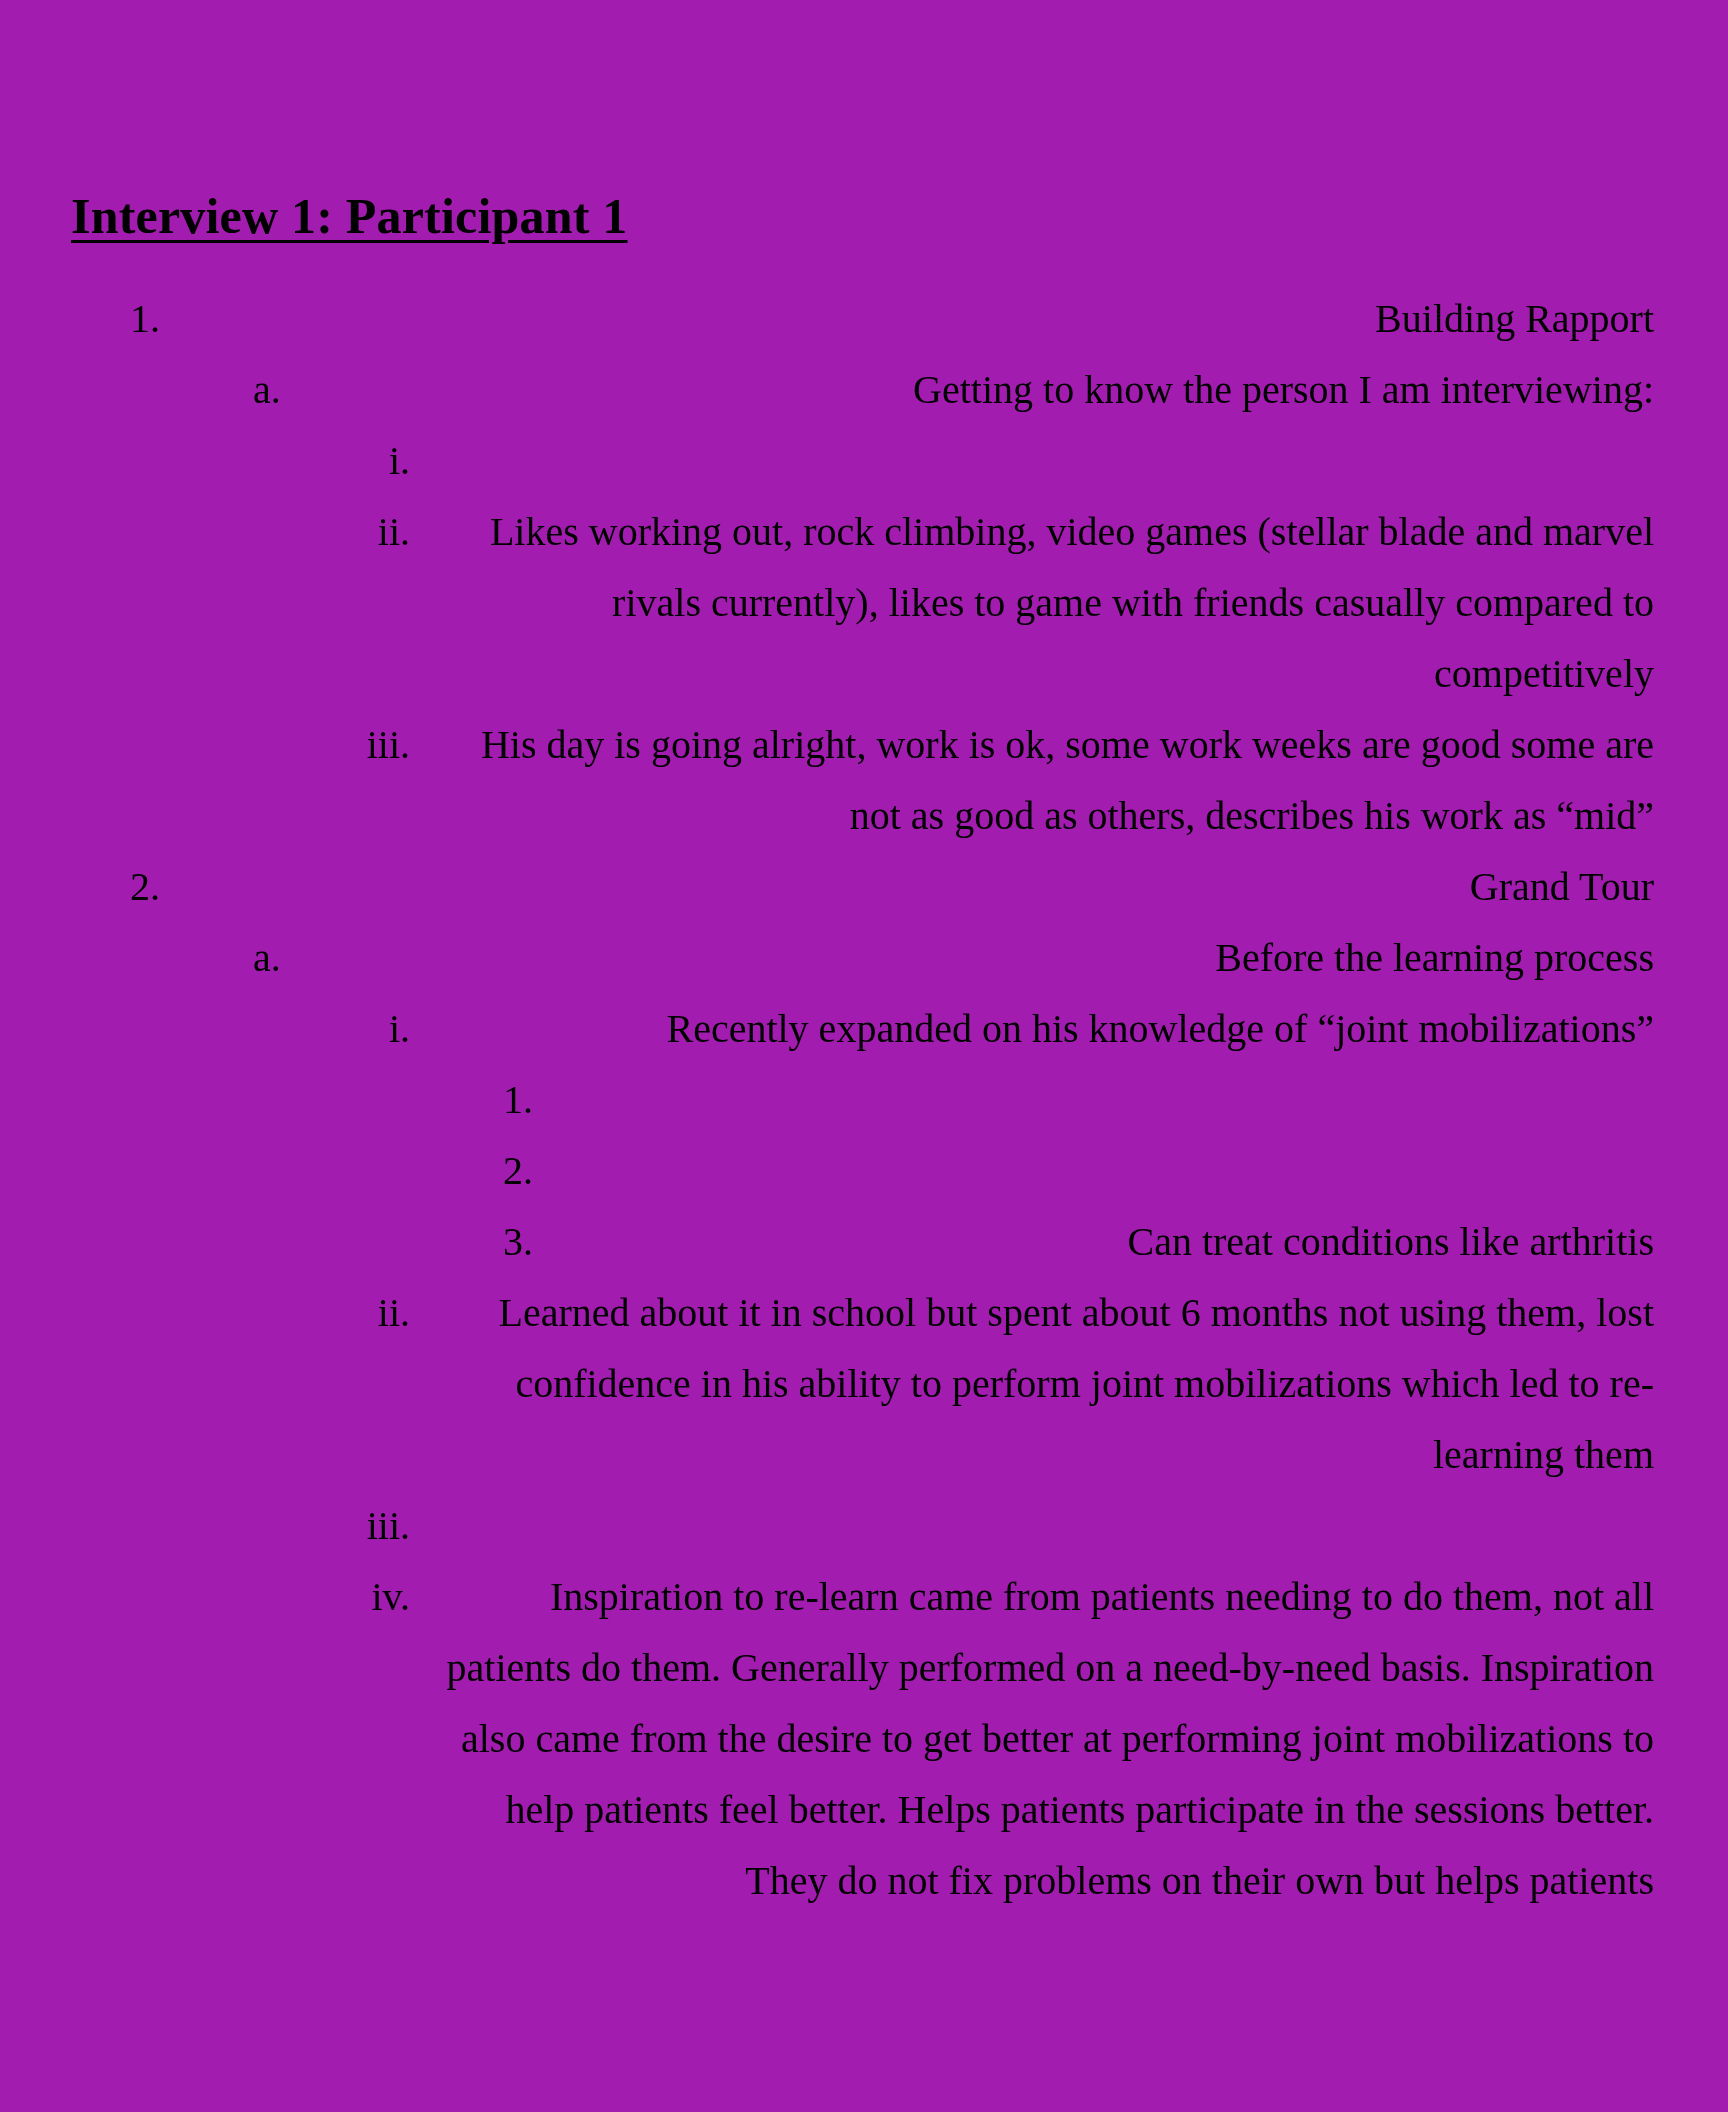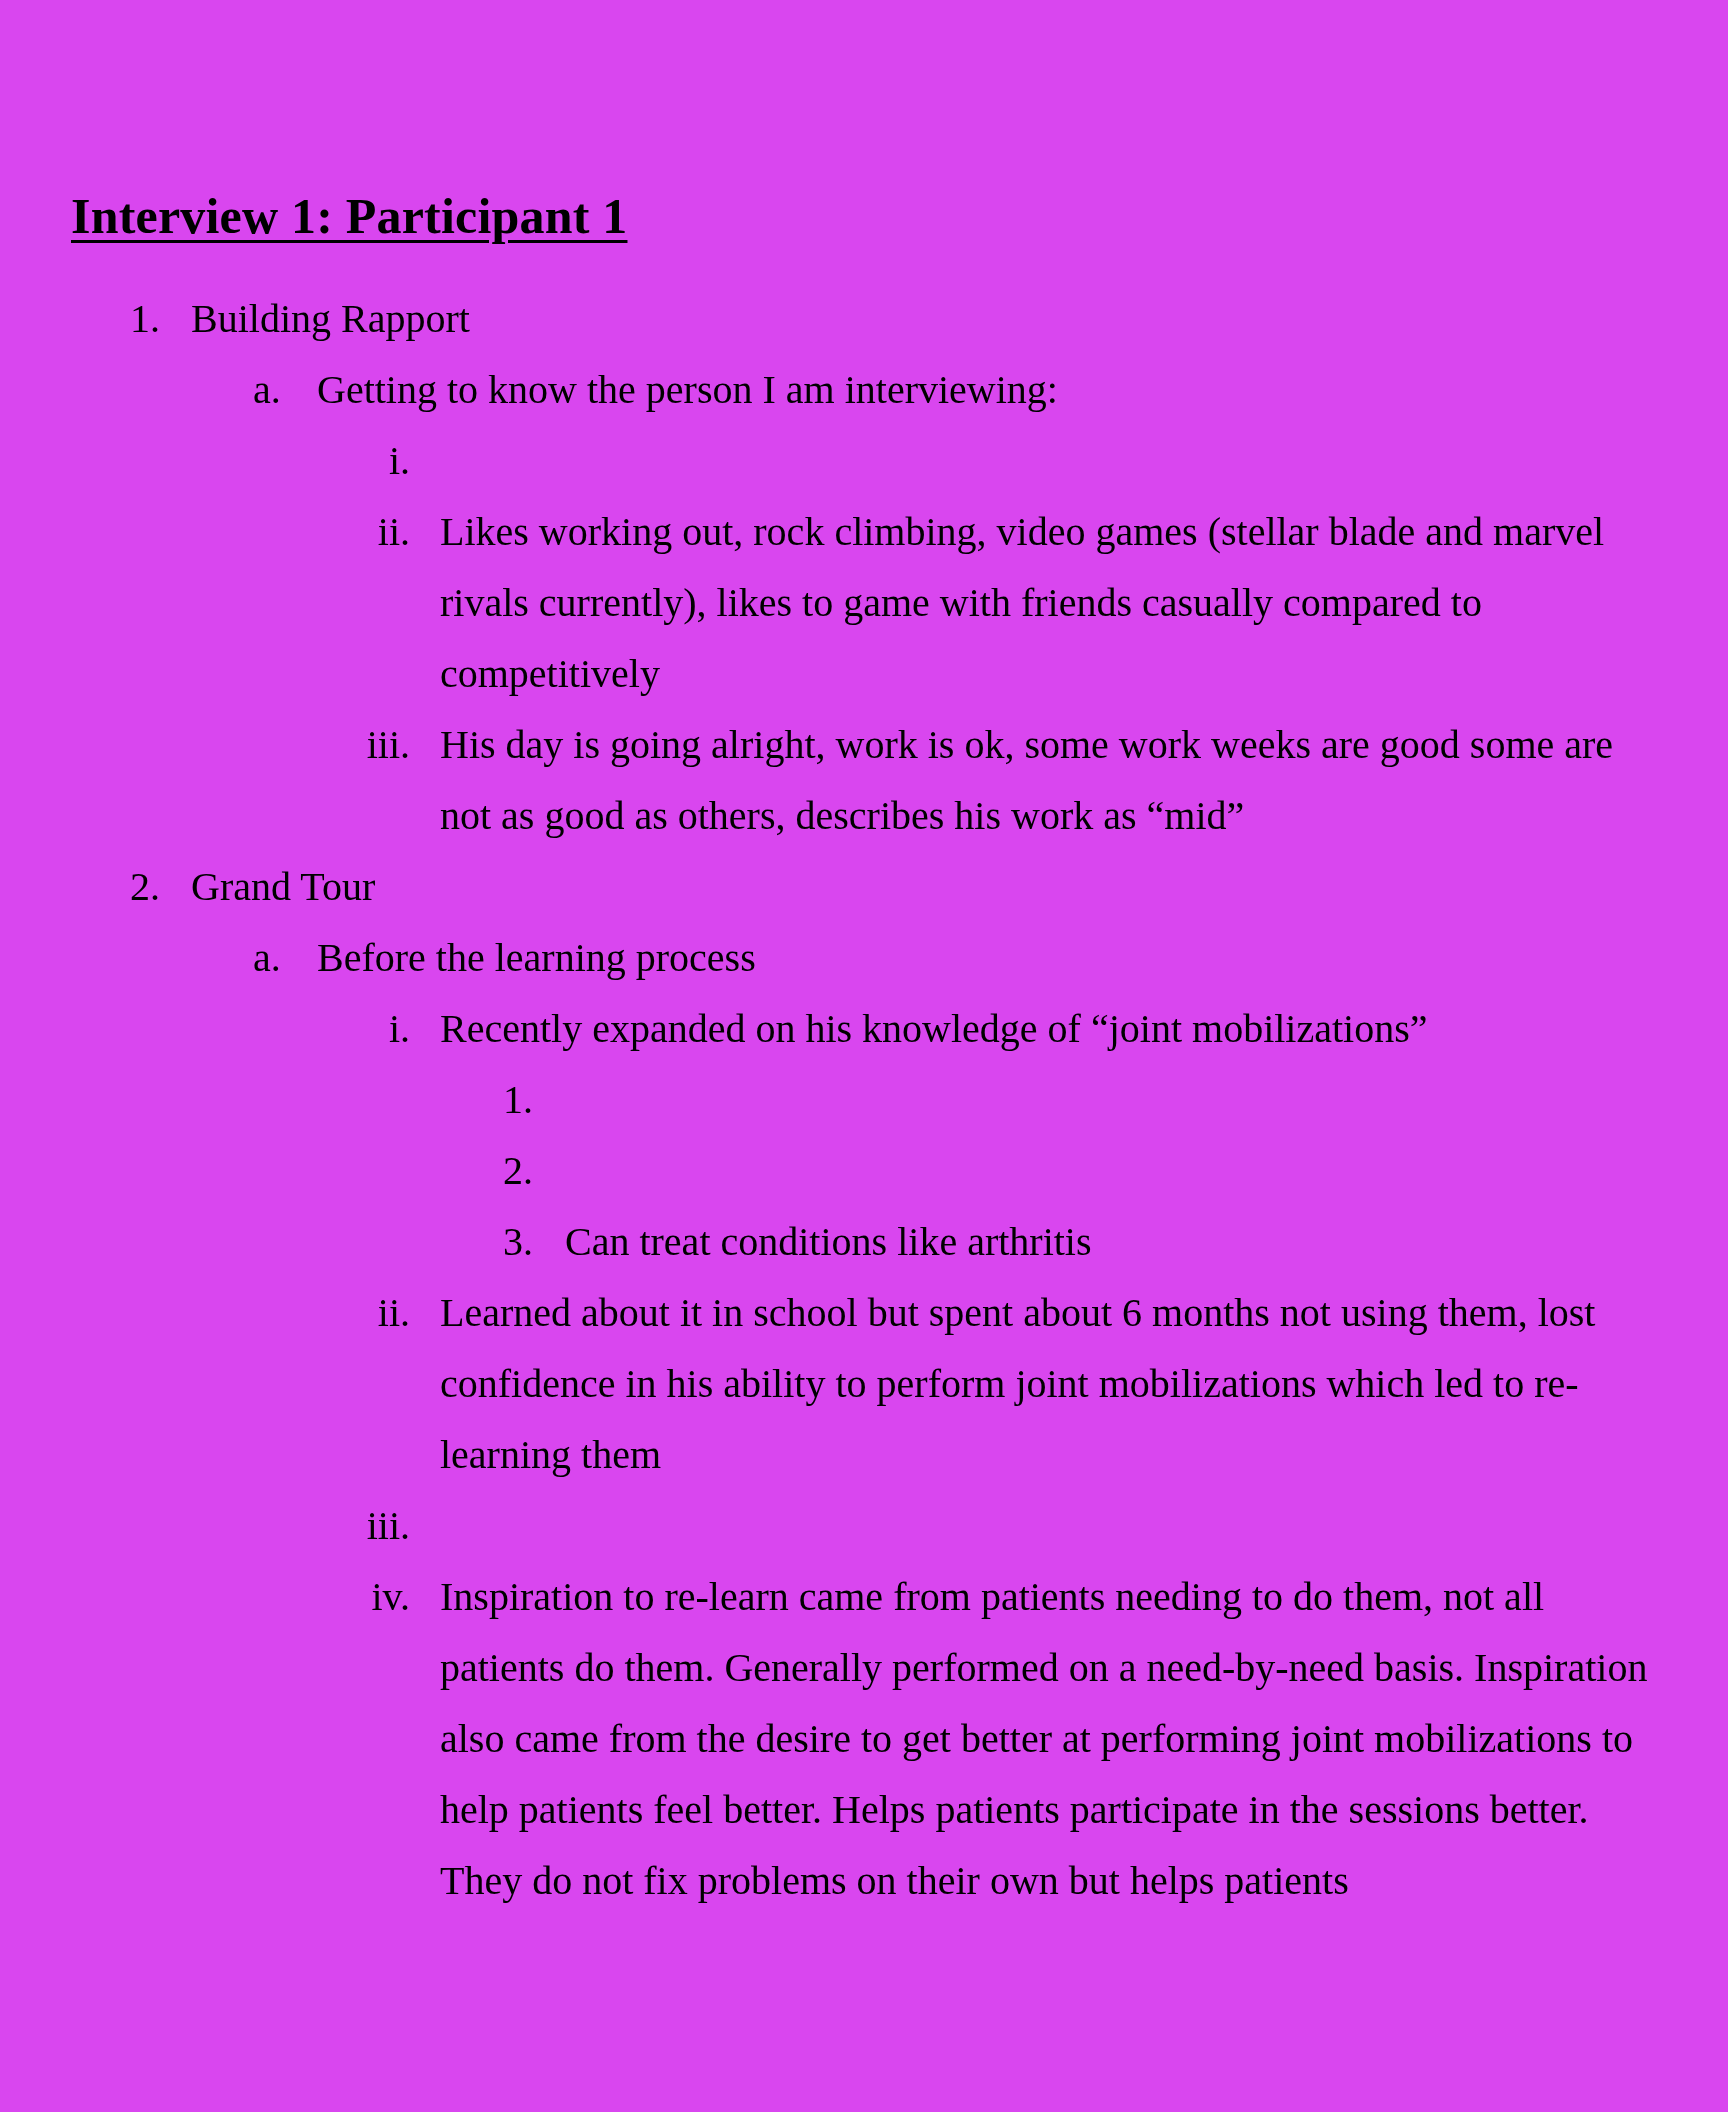--- a/index.html
+++ b/index.html
@@ -10,42 +10,42 @@
     overflow: hidden;
   }
   body {
     font-family: "Liberation Serif", "DejaVu Serif", serif;
     color: #000000;
   }
   .page {
     width: 1728px;
     height: 2112px;
     padding: 185px 74px 0 71px;
-    background: #d946ef;
+    background: #a21caf;
   }
   .doc-title {
     font-size: 50px;
     font-weight: bold;
     text-decoration: underline;
     text-decoration-thickness: 3px;
     text-underline-offset: 7px;
     line-height: 62px;
     margin-bottom: 36px;
     letter-spacing: 0.2px;
   }
   .outline {
     font-size: 40px;
     line-height: 71px;
   }
   .item {
     display: flex;
     align-items: flex-start;
   }
   .item .marker { flex: 0 0 auto; }
-  .item .text   { flex: 1 1 auto; }
+  .item .text   { flex: 1 1 auto; text-align: right; }
 
   
   .lvl0 { padding-left: 59px; }
   .lvl0 .marker { width: 61px; text-align: left; }
 
   
   .lvl1 { padding-left: 182px; }
   .lvl1 .marker { width: 64px; text-align: left; }
 
   

